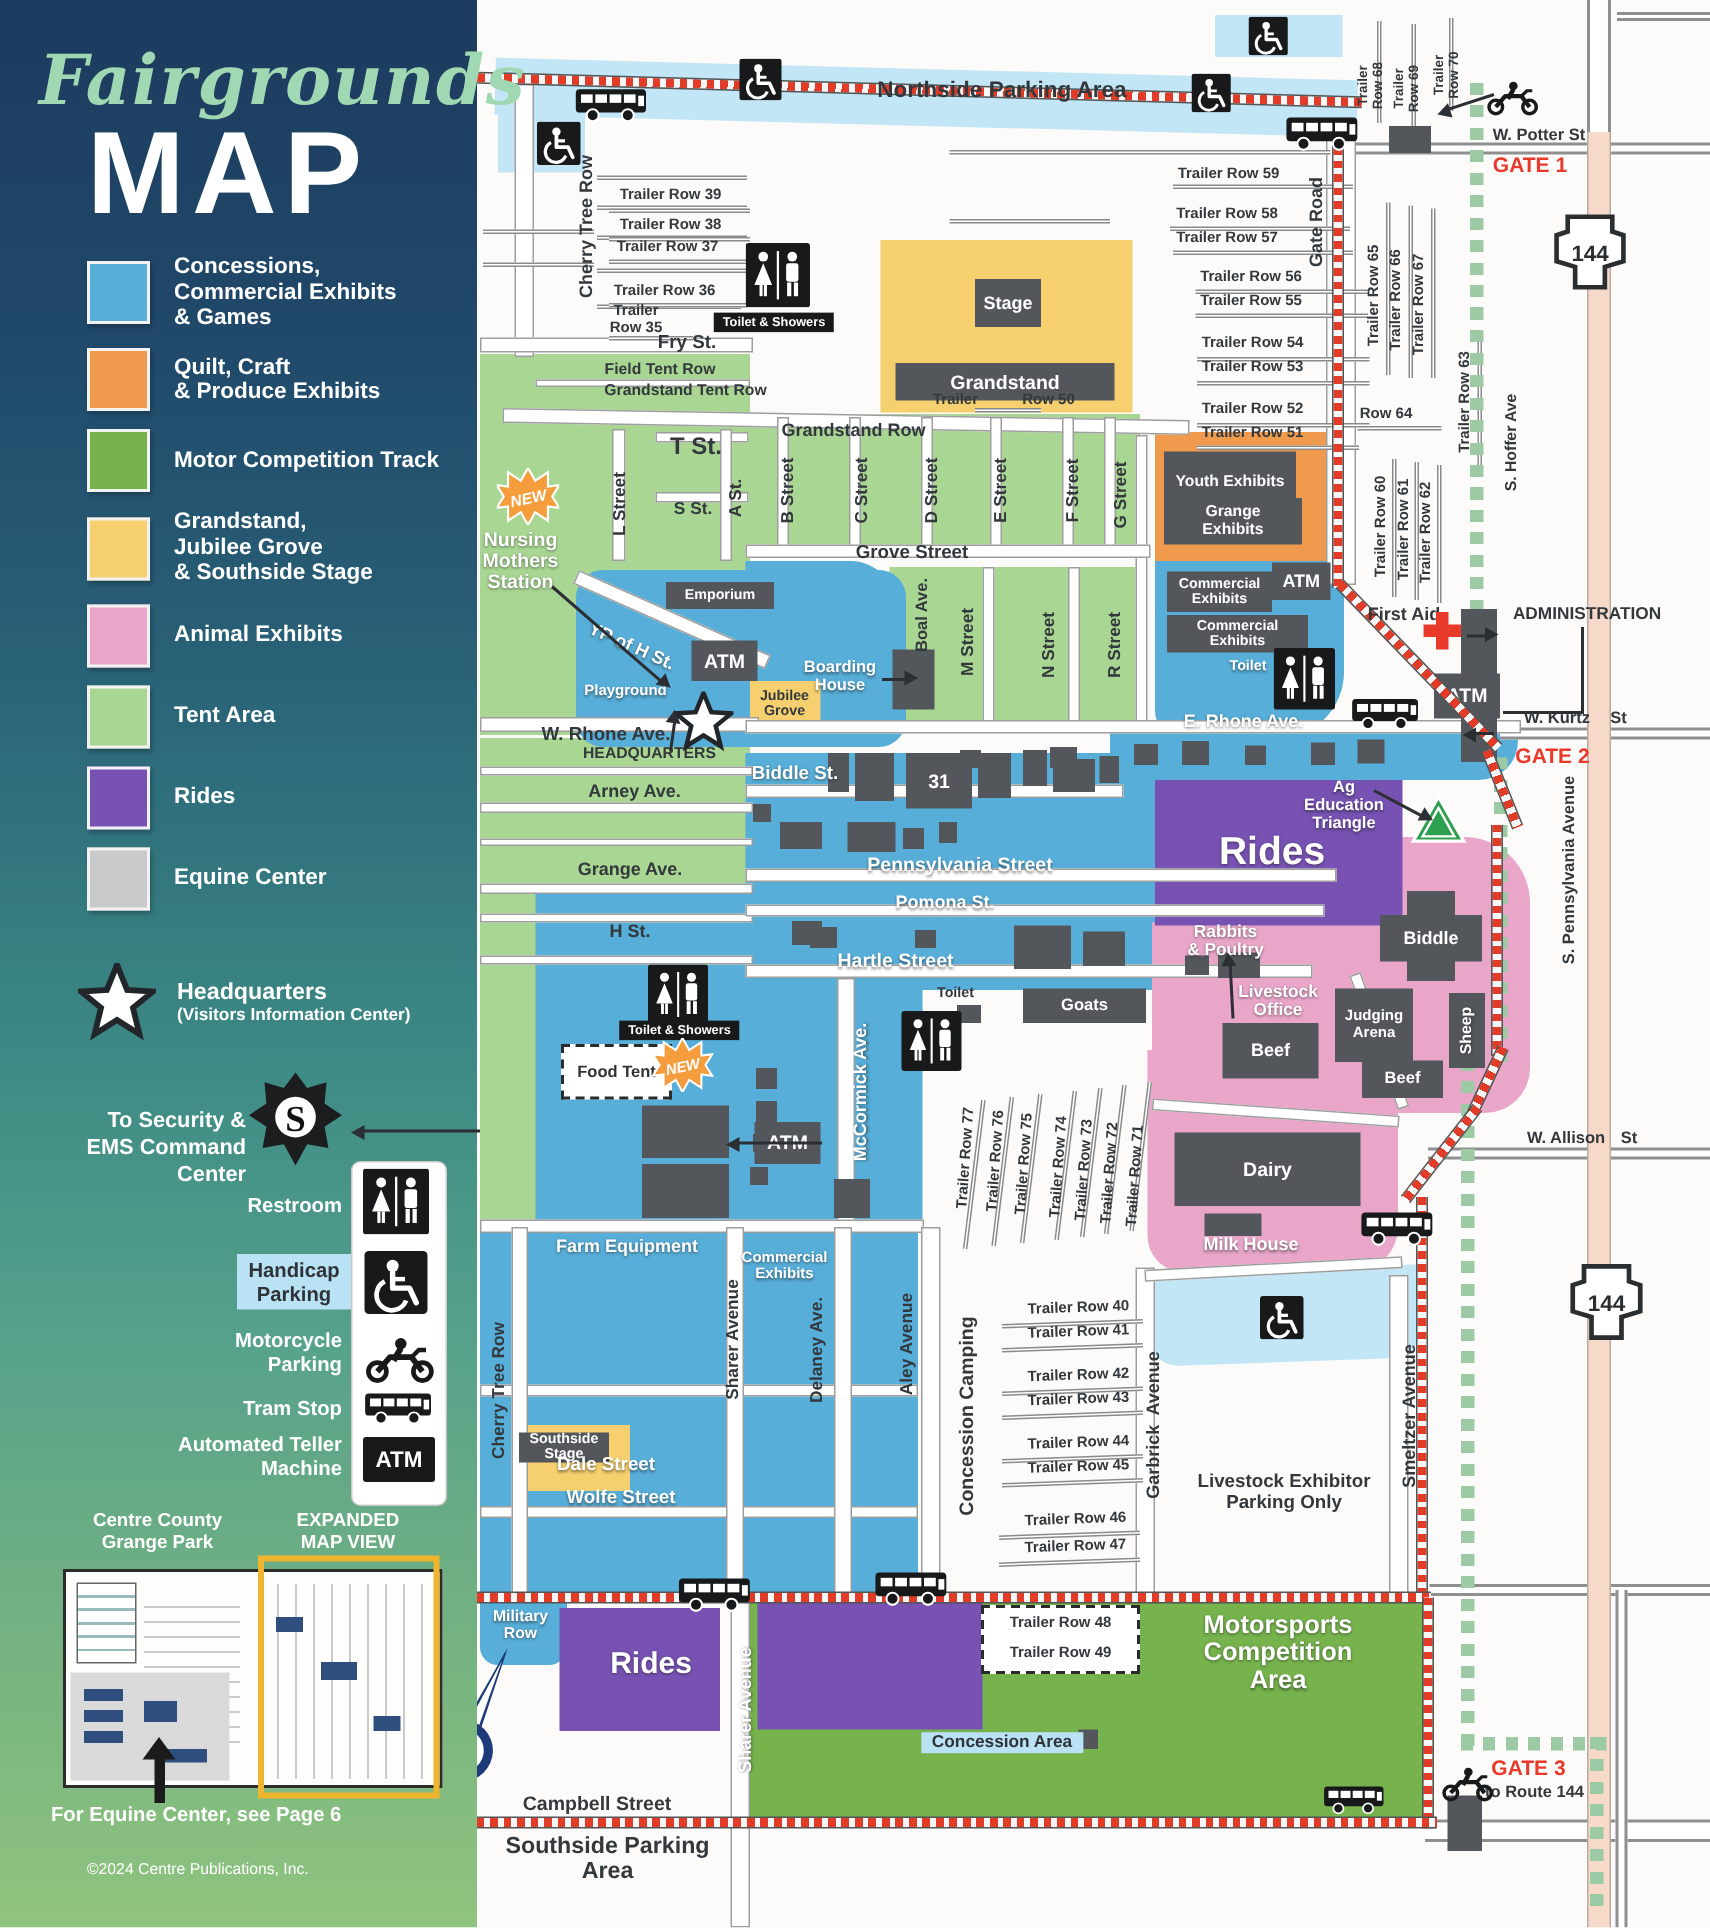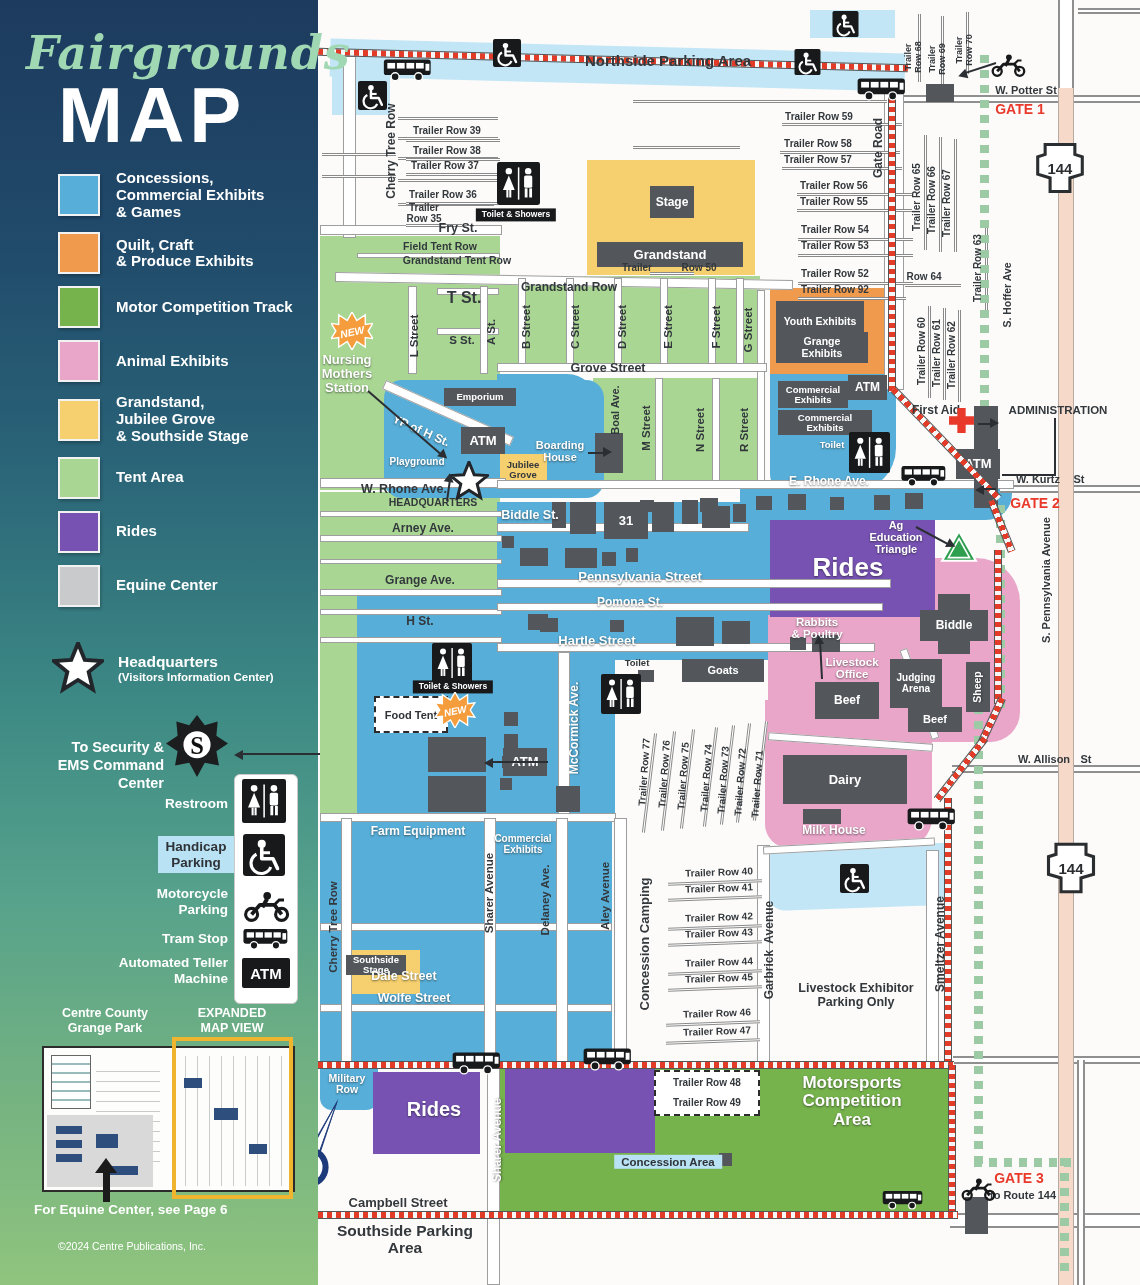--- a/index.html
+++ b/index.html
@@ -388,21 +388,21 @@
       <div class="lbl ld" style="left: 637px; top: 268px; font-size: 10px; transform: translate(-50%, -50%) rotate(0deg);">Trailer</div>
       <div class="lbl ld" style="left: 699px; top: 268px; font-size: 10px; transform: translate(-50%, -50%) rotate(0deg);">Row 50</div>
       <div class="lbl ld" style="left: 819px; top: 117px; font-size: 10px; transform: translate(-50%, -50%) rotate(0deg);">Trailer Row 59</div>
       <div class="lbl ld" style="left: 818px; top: 144px; font-size: 10px; transform: translate(-50%, -50%) rotate(0deg);">Trailer Row 58</div>
       <div class="lbl ld" style="left: 818px; top: 160px; font-size: 10px; transform: translate(-50%, -50%) rotate(0deg);">Trailer Row 57</div>
       <div class="lbl ld" style="left: 834px; top: 186px; font-size: 10px; transform: translate(-50%, -50%) rotate(0deg);">Trailer Row 56</div>
       <div class="lbl ld" style="left: 834px; top: 202px; font-size: 10px; transform: translate(-50%, -50%) rotate(0deg);">Trailer Row 55</div>
       <div class="lbl ld" style="left: 835px; top: 230px; font-size: 10px; transform: translate(-50%, -50%) rotate(0deg);">Trailer Row 54</div>
       <div class="lbl ld" style="left: 835px; top: 246px; font-size: 10px; transform: translate(-50%, -50%) rotate(0deg);">Trailer Row 53</div>
       <div class="lbl ld" style="left: 835px; top: 274px; font-size: 10px; transform: translate(-50%, -50%) rotate(0deg);">Trailer Row 52</div>
-      <div class="lbl ld" style="left: 835px; top: 290px; font-size: 10px; transform: translate(-50%, -50%) rotate(0deg);">Trailer Row 92</div>
+      <div class="lbl ld" style="left: 835px; top: 290px; font-size: 10px; transform: translate(-50%, -50%) rotate(0deg);">Trailer Row 51</div>
       <div class="lbl ld" style="left: 924px; top: 277px; font-size: 10px; transform: translate(-50%, -50%) rotate(0deg);">Row 64</div>
       <div class="lbl ld" style="left: 878px; top: 148px; font-size: 12px; transform: translate(-50%, -50%) rotate(-90deg);">Gate Road</div>
       <div class="lbl ld" style="left: 917px; top: 197px; font-size: 10px; transform: translate(-50%, -50%) rotate(-90deg);">Trailer Row 65</div>
       <div class="lbl ld" style="left: 932px; top: 200px; font-size: 10px; transform: translate(-50%, -50%) rotate(-90deg);">Trailer Row 66</div>
       <div class="lbl ld" style="left: 947px; top: 203px; font-size: 10px; transform: translate(-50%, -50%) rotate(-90deg);">Trailer Row 67</div>
       <div class="lbl ld" style="left: 978px; top: 268px; font-size: 10px; transform: translate(-50%, -50%) rotate(-90deg);">Trailer Row 63</div>
       <div class="lbl ld" style="left: 1008px; top: 295px; font-size: 10.5px; transform: translate(-50%, -50%) rotate(-90deg);">S. Hoffer Ave</div>
       <div class="lbl ld" style="left: 464px; top: 298px; font-size: 16px; transform: translate(-50%, -50%) rotate(0deg);">T St.</div>
       <div class="lbl ld" style="left: 462px; top: 340px; font-size: 11.5px; transform: translate(-50%, -50%) rotate(0deg);">S St.</div>
       <div class="lbl ld" style="left: 414px; top: 336px; font-size: 11.5px; transform: translate(-50%, -50%) rotate(-90deg);">L Street</div>
@@ -609,28 +609,28 @@
         <li>
           <span class="sw" style="background: rgb(239, 154, 77);"></span>
           <span class="sw-lab">Quilt, Craft
 &amp; Produce Exhibits</span>
         </li>
         <li>
           <span class="sw" style="background: rgb(118, 179, 76);"></span>
           <span class="sw-lab">Motor Competition Track</span>
         </li>
         <li>
-          <span class="sw" style="background: rgb(233, 166, 201);"></span>
-          <span class="sw-lab">Animal Exhibits</span>
-        </li>
-        <li>
           <span class="sw" style="background: rgb(246, 208, 110);"></span>
           <span class="sw-lab">Grandstand,
 Jubilee Grove
 &amp; Southside Stage</span>
+        </li>
+        <li>
+          <span class="sw" style="background: rgb(233, 166, 201);"></span>
+          <span class="sw-lab">Animal Exhibits</span>
         </li>
         <li>
           <span class="sw" style="background: rgb(169, 215, 147);"></span>
           <span class="sw-lab">Tent Area</span>
         </li>
         <li>
           <span class="sw" style="background: rgb(119, 82, 179);"></span>
           <span class="sw-lab">Rides</span>
         </li>
         <li>

